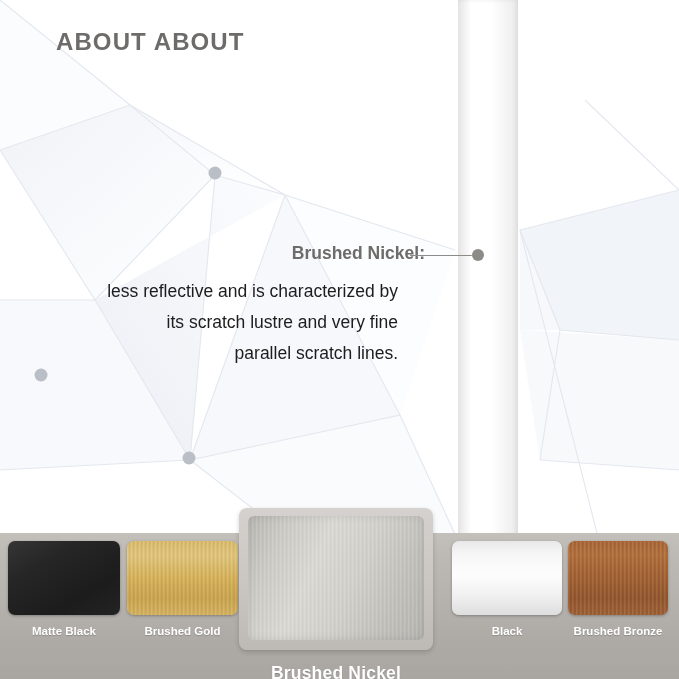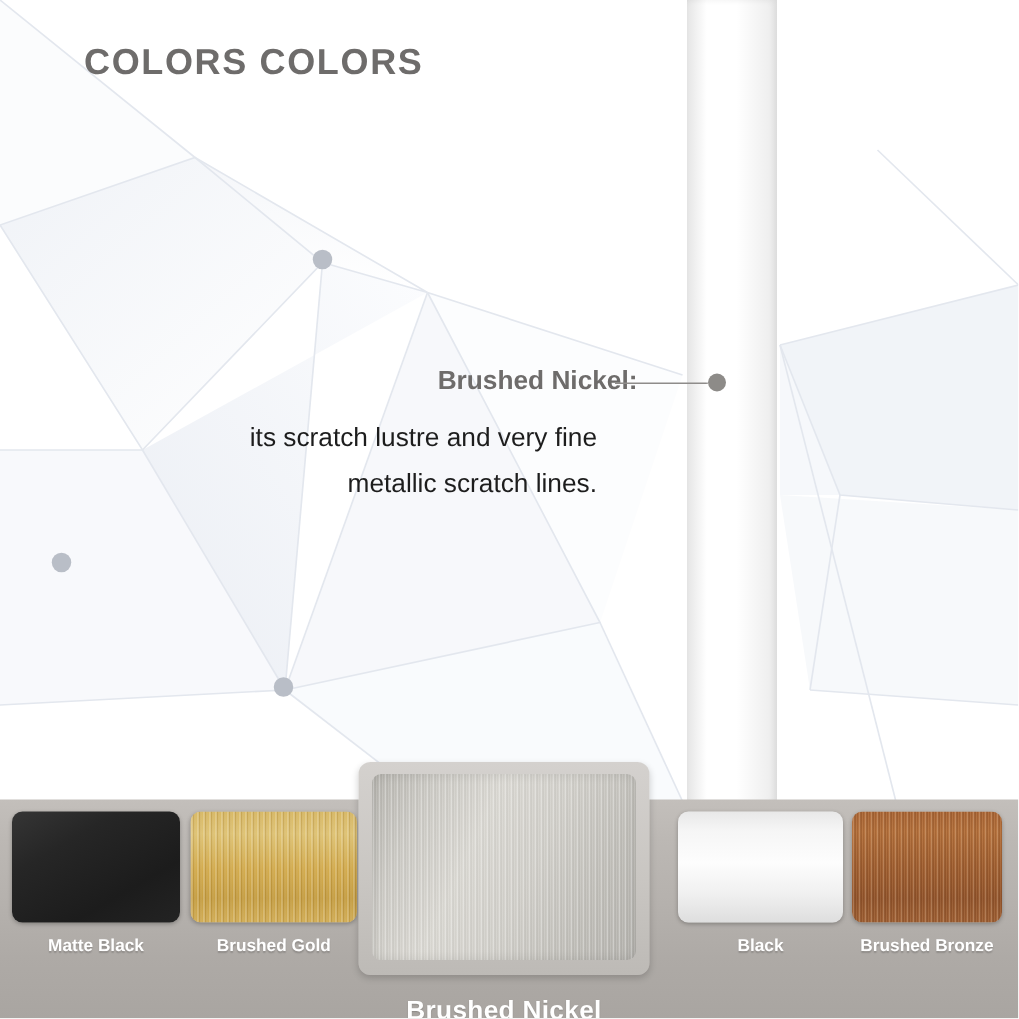--- a/index.html
+++ b/index.html
@@ -264,33 +264,34 @@
       <path d="M585,100 L679,190"></path>
       <path d="M520,230 L600,545"></path>
     </g>
     <g fill="#b9bec7">
       <circle cx="215" cy="173" r="6.5"></circle>
       <circle cx="41" cy="375" r="6.5"></circle>
       <circle cx="189" cy="458" r="6.5"></circle>
     </g>
   </svg>
 
-  <div id="page-title">COLORS COLORS</div>
+  <div id="page-title">ABOUT ABOUT</div>
 
   <div id="nickel-strip">
     <div id="nickel-strip-sheen"></div>
   </div>
 
   <div id="callout-label">Brushed Nickel:</div>
   <div id="leader-line"></div>
   <div id="leader-dot"></div>
 
   <div id="callout-body">
+    <span class="bl">less reflective and is characterized by</span>
     <span class="bl">its scratch lustre and very fine</span>
-    <span class="bl">metallic scratch lines.</span>
+    <span class="bl">parallel scratch lines.</span>
   </div>
 
   <div id="swatch-bar">
 
     <div class="swatch-item" id="sw-matte-black">
       <div class="swatch-chip"></div>
       <div class="swatch-label">Matte Black</div>
     </div>
 
     <div class="swatch-item" id="sw-brushed-gold">

